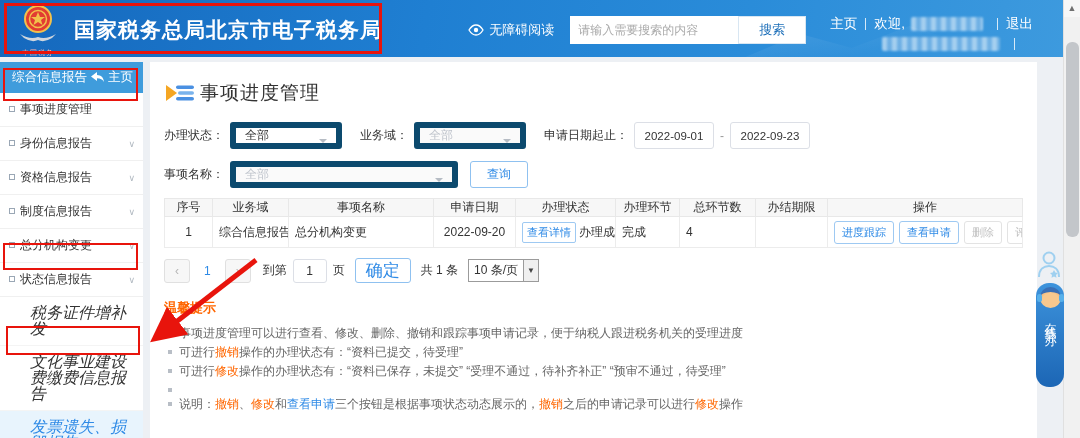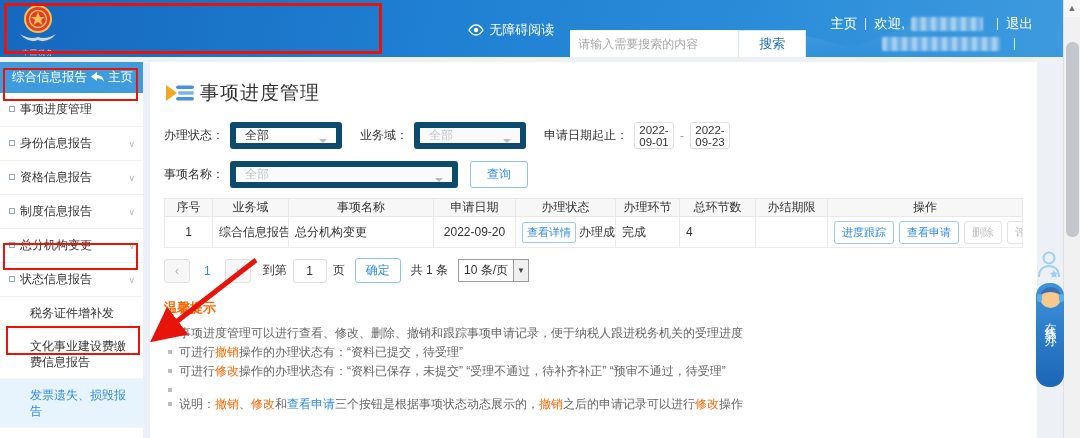--- a/index.html
+++ b/index.html
@@ -12,21 +12,21 @@
   .hdr::after { content:""; position:absolute; right:0; top:18px; width:320px; height:40px;
          background:linear-gradient(170deg, rgba(255,255,255,.14) 0%, rgba(255,255,255,0) 60%);
          clip-path:polygon(0 100%,18% 40%,34% 75%,52% 20%,70% 65%,100% 10%,100% 100%); }
   .hdr-left { position:absolute; left:14px; top:4px; display:flex; align-items:center; }
   .logo-wrap { width:48px; text-align:center; }
   .logo-cap { font-size:7px; color:#ffb3ad; letter-spacing:1px; line-height:7px; }
   .hdr-title { color:#fff; font-size:21px; font-weight:bold; margin-left:12px; letter-spacing:1px; }
   .hdr-right { position:absolute; right:30px; top:14px; display:flex; align-items:flex-start; color:#fff; }
   .a11y { display:flex; align-items:center; font-size:13px; margin-top:7px; white-space:nowrap; }
   .a11y svg { margin-right:5px; }
-  .searchbox { display:flex; margin-left:16px; margin-top:16px; }
+  .searchbox { display:flex; margin-left:16px; margin-top:2px; }
   .searchbox input { width:168px; height:28px; border:none; padding:0 8px; font-size:12px; outline:none;
                      font-family:inherit; color:#333; }
   .searchbox input::placeholder { color:#aaa; }
   .search-btn { width:68px; height:28px; background:#fff; border:1px solid #d8e6f2; color:#1a6db8;
                 font-size:13px; cursor:pointer; font-family:inherit; }
   .usernav { margin-left:24px; font-size:13.5px; line-height:20px; white-space:nowrap; }
   .usernav .row { display:flex; align-items:center; }
   .sep { display:inline-block; width:1px; height:12px; background:rgba(255,255,255,.8); margin:0 8px; }
   .blur-block { display:inline-block; height:14px; border-radius:2px;
                 background:repeating-linear-gradient(90deg,rgba(255,255,255,.55) 0 5px,rgba(220,230,245,.35) 5px 10px);
@@ -44,41 +44,41 @@
   .sb-head { height:31px; background:#3f9cdc; color:#fff; display:flex; align-items:center;
              justify-content:space-between; padding:0 10px 0 12px; font-size:12.5px; }
   .sb-home { display:flex; align-items:center; cursor:pointer; }
   .sb-home svg { margin-right:4px; }
   .menu-item { position:relative; padding:8px 8px 8px 20px; border-bottom:1px solid #f0f0f0; font-size:12px;
                color:#333; cursor:pointer; display:flex; justify-content:space-between; align-items:center; }
   .menu-item::before { content:""; position:absolute; left:9px; top:13px; width:4px; height:4px;
                border:1px solid #9aa7b5; background:#fff; }
   .menu-item .chev { color:#b0b8c0; font-size:9px; }
   .menu-item.active-parent { color:#2e8ae6; }
-  .submenu-item { padding:8px 6px 8px 30px; border-bottom:1px solid #f4f4f4; font-size:12px; color:#333;
-                  cursor:pointer; line-height:16px; }
+  .submenu-item { padding:8px 6px 8px 30px; border-bottom:1px solid #f4f4f4; font-size:16px; color:#333;
+                  cursor:pointer; line-height:16px;font-style:italic; }
   .submenu-item.current { background:#e8f4fd; color:#2e8ae6; }
 
   
   .card { position:absolute; left:150px; top:62px; width:887px; height:376px; background:#fff; padding:18px 14px 0 14px; }
   .page-title-row { display:flex; align-items:center; }
   .page-title-row h1 { font-size:19px; font-weight:normal; color:#333; margin-left:4px; letter-spacing:1px; }
 
   .filters { margin-top:16px; }
   .f-row { display:flex; align-items:center; margin-bottom:10px;margin-top:12px; }
   .f-label { font-size:12px; color:#333; margin-right:6px; white-space:nowrap; }
   .selectbox { position:relative; height:27px; border:6px solid #0c4a6e; border-radius:3px; background:#fff;
                display:flex; align-items:center; padding:0 22px 0 9px; cursor:pointer; }
   .selectbox .val { font-size:12px; color:#333; }
   .selectbox.disabled { background:#fafafa; }
   .selectbox.disabled .val { color:#bfc4cc; }
   .selectbox::after { content:""; position:absolute; right:9px; top:11px; border:4px solid transparent;
                border-top-color:#b6bcc4; }
   .w110 { width:112px; } .w225 { width:228px; }
-  .dateinput { width:40px; height:27px; border:1px solid #dcdfe6; border-radius:3px; text-align:center;
+  .dateinput { width:80px; height:27px; border:1px solid #dcdfe6; border-radius:3px; text-align:center;
                font-size:11.5px; color:#333; display:flex; align-items:center; justify-content:center; background:#fff; cursor:text; }
   .dash { margin:0 6px; color:#999; }
   .gap16 { width:18px; } .gap12 { width:12px; }
   .btn-query { height:27px; padding:0 16px; background:#fff; border:1px solid #8fc1f0; color:#2e8ae6;
                border-radius:3px; font-size:12px; cursor:pointer; font-family:inherit; }
 
   
   table.grid { width:100%; border-collapse:collapse; margin-top:6px; table-layout:fixed; }
   table.grid th { background:#f7f7f7; border:1px solid #e8e8e8; font-weight:normal; font-size:12px;
                   color:#333; height:16px; padding:0 4px; }
@@ -93,21 +93,21 @@
 
   
   .pager { display:flex; align-items:center; margin-top:10px; font-size:12px; color:#333; }
   .pg-btn { width:26px; height:24px; border:1px solid #e0e0e0; background:#f7f7f7; color:#b5b5b5;
             display:flex; align-items:center; justify-content:center; border-radius:3px; cursor:pointer; }
   .pg-num { color:#2e8ae6; margin:0 14px; cursor:pointer; }
   .pg-btn.next { margin-right:12px; }
   .goto-input { width:34px; height:24px; border:1px solid #dcdfe6; border-radius:3px; text-align:center;
                 margin:0 6px; display:flex; align-items:center; justify-content:center; cursor:text; }
   .btn-confirm { height:25px; padding:0 10px; margin:0 10px 0 10px; background:#fff; border:1px solid #8fc1f0;
-                 color:#2e8ae6; border-radius:3px; font-size:12px; cursor:pointer; font-family:inherit; }
+                 color:#2e8ae6; border-radius:3px; font-size:17px; cursor:pointer; font-family:inherit; }
   .pagesize { display:flex; align-items:stretch; border:1px solid #9b9b9b; margin-left:10px; cursor:pointer; }
   .pagesize .ps-val { padding:2px 5px; font-size:12px; }
   .pagesize .ps-arrow { width:15px; background:#f0f0f0; border-left:1px solid #9b9b9b; display:flex;
                  align-items:center; justify-content:center; font-size:8px; color:#444; }
 
   
   .tips { margin-top:16px; }
   .tips-title { color:#ff6600; font-size:13px; font-weight:bold; margin-bottom:9px; }
   .tip-row { display:flex; font-size:12px; color:#666; line-height:14px; margin-bottom:5px; }
   .tip-bullet { width:4px; height:4px; background:#b8bec6; margin:5px 7px 0 4px; flex:none; }
@@ -137,20 +137,21 @@
   <div class="hdr-left">
     <div class="logo-wrap">
       <svg width="44" height="42" viewBox="0 0 44 42">
         <path d="M4 30 Q14 36 22 33 Q30 36 40 30 L36 34 Q28 39 22 36 Q16 39 8 34 Z" fill="#cfd6dd"></path>
         <circle cx="22" cy="15" r="13" fill="#e23c32" stroke="#f2c14b" stroke-width="2"></circle>
         <circle cx="22" cy="15" r="8.5" fill="none" stroke="#f2c14b" stroke-width="1.5"></circle>
         <path d="M22 8 L24 13 L29 13 L25 16 L26.5 21 L22 18 L17.5 21 L19 16 L15 13 L20 13 Z" fill="#f2c14b"></path>
       </svg>
       <div class="logo-cap">中国税务</div>
     </div>
+    <div class="hdr-title">国家税务总局北京市电子税务局</div>
   </div>
   <div class="hdr-right">
     <div class="a11y">
       <svg width="16" height="12" viewBox="0 0 16 12">
         <path d="M8 1 C12 1 15 6 15 6 C15 6 12 11 8 11 C4 11 1 6 1 6 C1 6 4 1 8 1 Z" fill="none" stroke="#fff" stroke-width="1.3"></path>
         <circle cx="8" cy="6" r="2.2" fill="#fff"></circle>
       </svg>
       <span>无障碍阅读</span>
     </div>
     <div class="searchbox">

